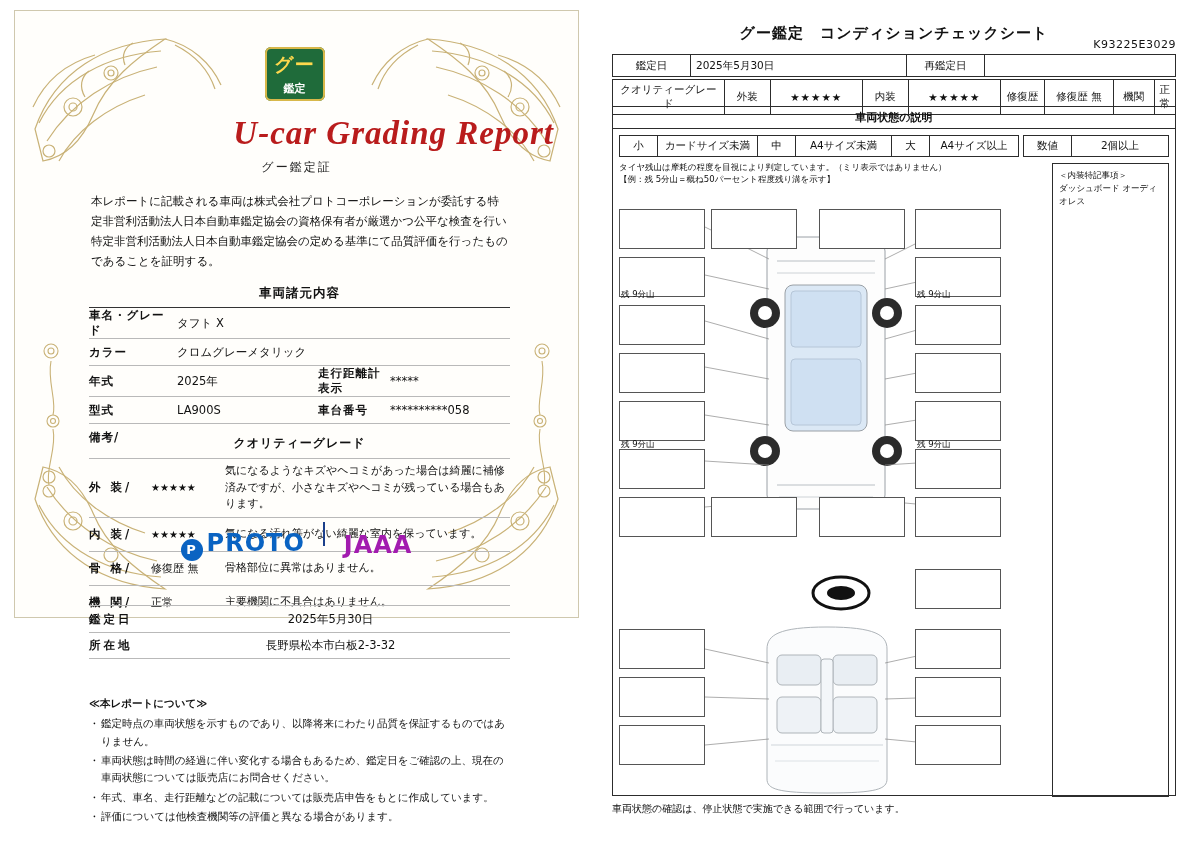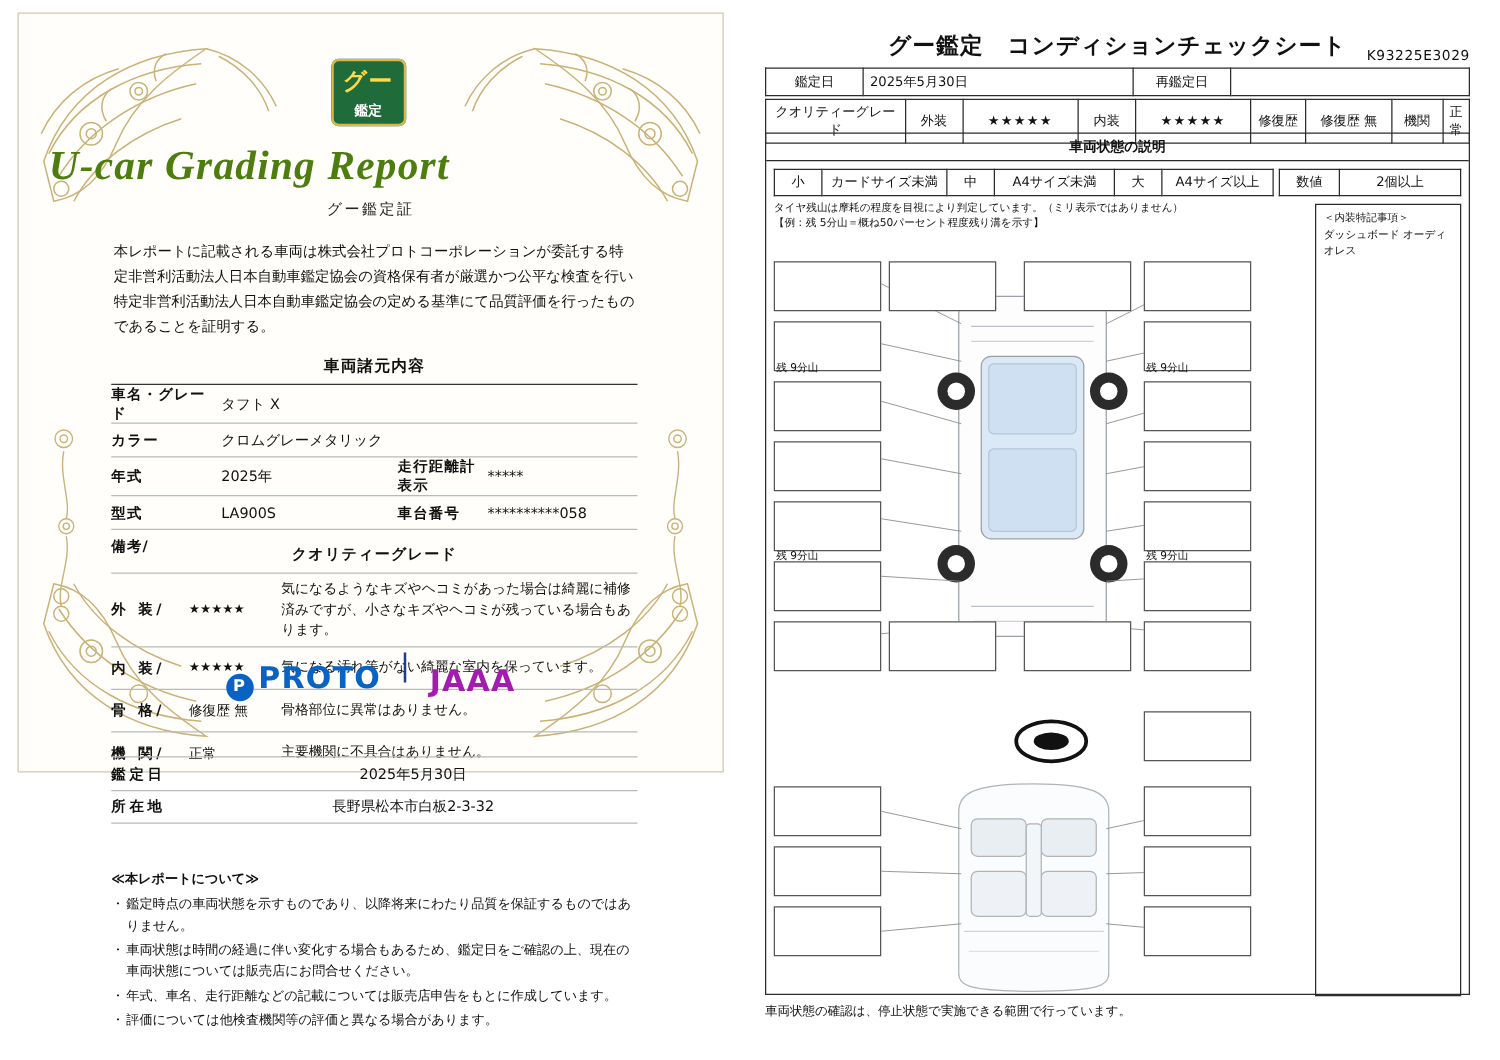--- a/index.html
+++ b/index.html
@@ -41,24 +41,24 @@
     color:#ffd84d; font-size:19px; font-weight:bold; letter-spacing:1px;
     font-family:"DejaVu Sans", sans-serif;
   }
   .goo-logo .badge .g2 {
     position:absolute; bottom:5px; left:0; right:0; text-align:center;
     color:#ffffff; font-size:11px; font-weight:bold;
     font-family:"DejaVu Sans", sans-serif;
   }
 
   .title-script {
-    position:absolute; left:0; right:16px; top:82px; text-align:left;
+    position:absolute; left:0; right:0; top:82px; text-align:right;
     font-family:"Liberation Serif", serif;
     font-style:italic; font-weight:bold;
-    font-size:33px; color:#4d7c0f;
+    font-size:33px; color:#b91c1c;
     letter-spacing:1px;
   }
   .title-sub {
     position:absolute; left:0; right:0; top:126px; text-align:center;
     font-size:12px; color:#222; letter-spacing:2px;
   }
 
   .lead {
     position:absolute; left:52px; right:46px; top:158px;
     font-size:11.5px; line-height:1.75; color:#111;
@@ -135,21 +135,21 @@
   .jaaa { color:#a21caf; font-size:24px; font-weight:bold; letter-spacing:1px;
           font-family:"DejaVu Sans", sans-serif; }
 
   
   .sheet {
     position:absolute; left:604px; top:24px; width:580px; height:800px;
     font-family:"DejaVu Sans", sans-serif;
   }
   .sheet-title {
     position:absolute; left:0; top:0; width:100%; text-align:center;
-    font-size:18px; font-weight:bold; letter-spacing:1px;
+    font-size:15px; font-weight:bold; letter-spacing:1px;
   }
   .sheet-code {
     position:absolute; right:8px; top:14px; font-size:11px; letter-spacing:.5px;
   }
   .tbl { border-collapse:collapse; }
   .tbl td { border:1px solid #2c2c2c; font-size:10.5px; padding:3px 5px; }
 
   .t1 { position:absolute; left:8px; top:30px; width:564px; }
   .t1 td { height:22px; }
 

